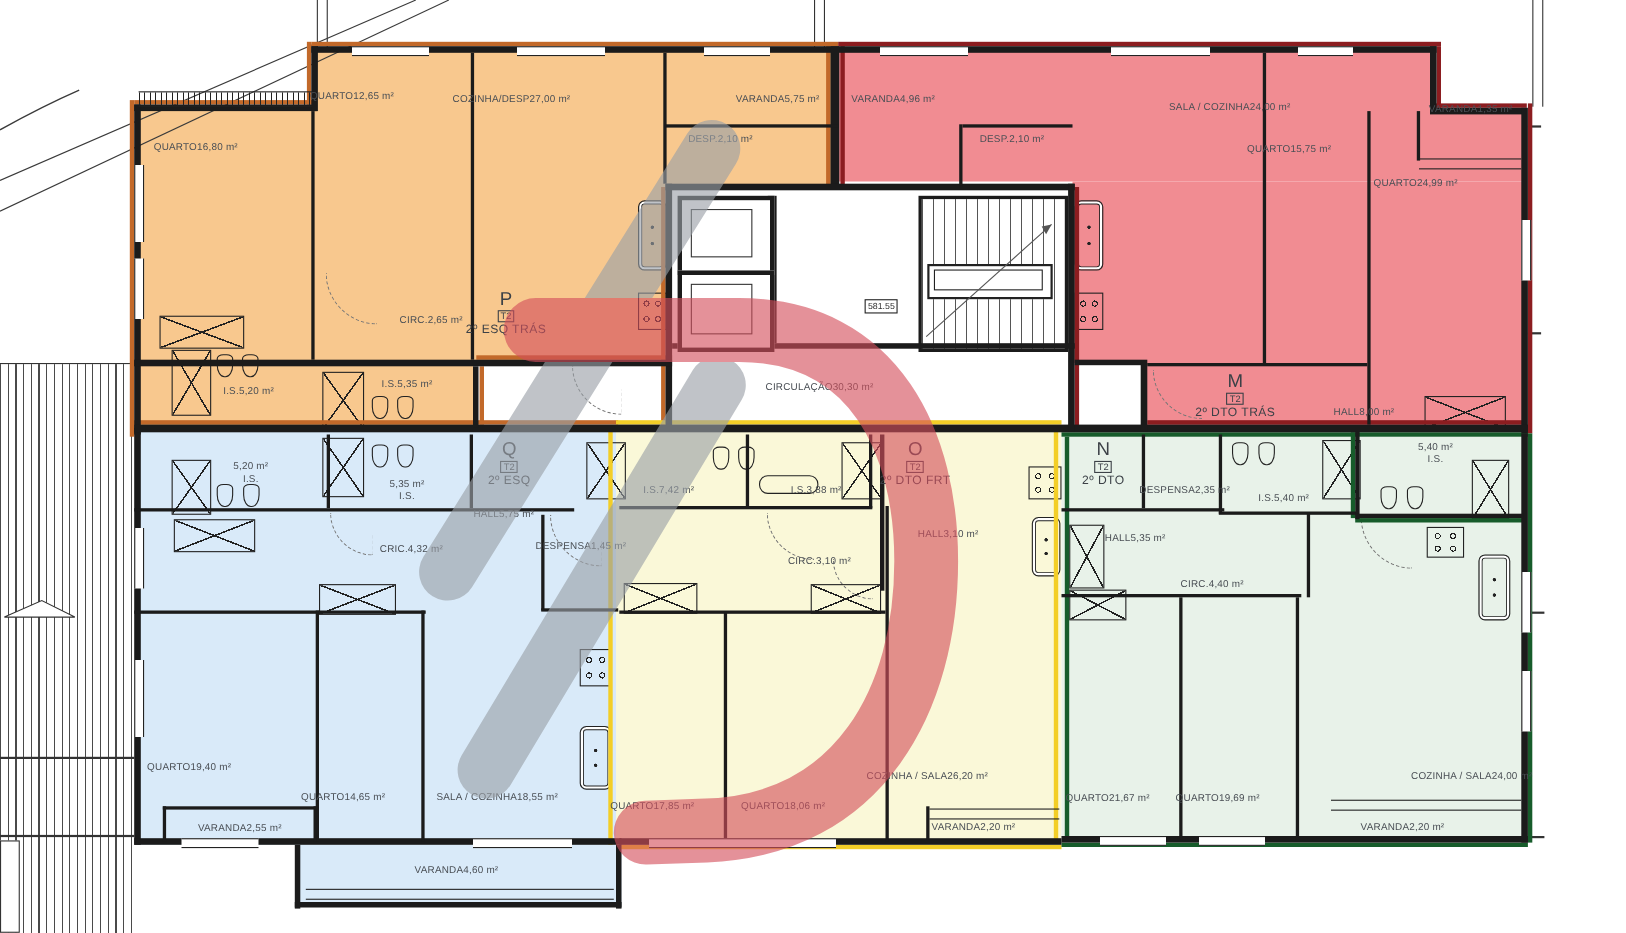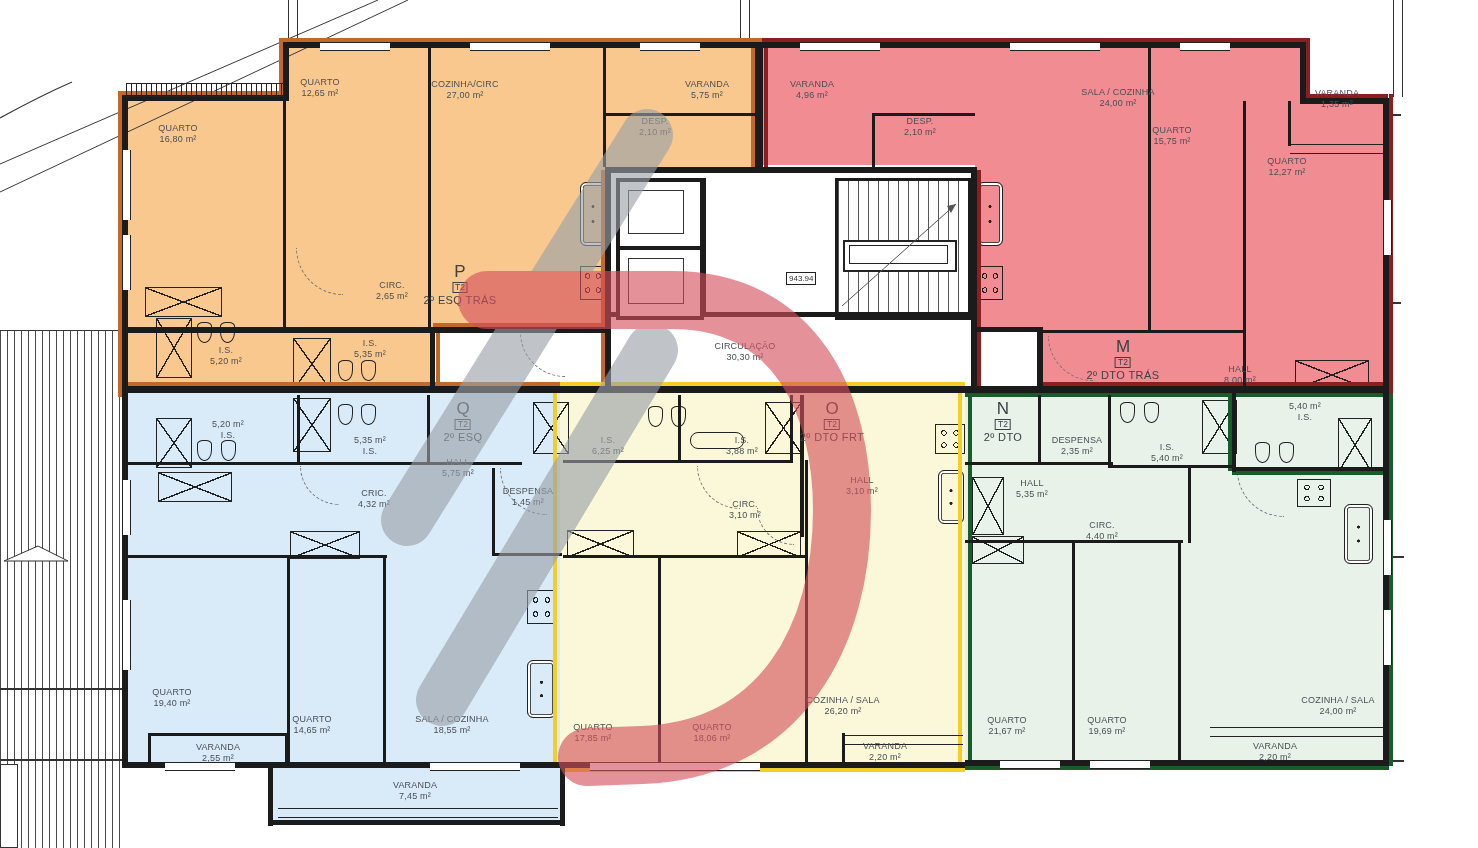--- a/index.html
+++ b/index.html
@@ -30,21 +30,21 @@
   .tub{position:absolute;z-index:12;border:1.2px solid #222;border-radius:8px;}
   .arc{position:absolute;z-index:11;border-left:1px dashed #777;border-bottom:1px dashed #777;border-radius:0 0 0 100%;}
   .elev{position:absolute;z-index:21;border:4px solid #1b1b1b;background:#fff;}
   .elin{position:absolute;z-index:22;border:1px solid #333;}
   .stair{position:absolute;z-index:15;border:3px solid #1b1b1b;
     background:repeating-linear-gradient(90deg,#555 0 1px,transparent 1px 10px);}
   .land{position:absolute;z-index:16;border:2px solid #222;background:#fff;}
   .landi{position:absolute;z-index:17;border:1px solid #222;}
   .vdbl{position:absolute;z-index:5;border-left:1px solid #333;border-right:1px solid #333;}
   .tick{position:absolute;z-index:5;background:#333;}
-  .lab{position:absolute;z-index:30;transform:translate(-50%,-50%);display:flex;flex-direction:column;
+  .lab{position:absolute;z-index:30;transform:translate(-50%,-50%);display:flex;flex-direction:row;
     align-items:center;font-size:9px;line-height:1.25;color:#4a4f55;letter-spacing:.2px;white-space:nowrap;text-align:center;}
   .lab.rev{flex-direction:column-reverse;}
   .tag{position:absolute;z-index:30;transform:translateX(-50%);display:flex;flex-direction:column;
     align-items:center;color:#3c4147;}
   .tag .code{font-size:17px;line-height:1;}
   .tag .t2{border:1px solid #3c4147;font-size:8.5px;line-height:1.1;padding:0 2px;margin:2px 0 1px;}
   .tag .floor{font-size:11px;letter-spacing:.4px;}
   .slabel{position:absolute;z-index:30;border:1px solid #222;font-size:8px;line-height:1.4;padding:0 2px;background:#fff;color:#333;}
   .smallrect{position:absolute;z-index:5;border:1px solid #333;background:#fff;}
   #bg-lines{position:absolute;left:0;top:0;z-index:6;}
@@ -64,21 +64,21 @@
   </svg>
 
   <svg id="stair-svg" width="1478" height="848">
     <line x1="842" y1="306" x2="956" y2="204" stroke="#555" stroke-width="1"></line>
     <path d="M956,204 l-9,2 4,7 z" fill="#555"></path>
   </svg>
 
   <div class="stair" style="left:835px;top:178px;width:130px;height:136px"></div>
   <div class="land" style="left:843px;top:240px;width:110px;height:28px"></div>
   <div class="landi" style="left:849px;top:245px;width:97px;height:17px"></div>
-  <div class="slabel" style="left:786px;top:272px">943.94</div>
+  <div class="slabel" style="left:786px;top:272px">581.55</div>
 
   <div class="ramp" style="left:0;top:330px;width:122px;height:518px"></div>
   <div class="smallrect" style="left:0;top:764px;width:16px;height:82px"></div>
 
   <div class="tag" style="left:460px;top:263px">
     <div class="code">P</div>
     <div class="t2">T2</div>
     <div class="floor">2º ESQ TRÁS</div>
   </div>
   <div class="tag" style="left:1123px;top:338px">
@@ -104,21 +104,21 @@
 
   <div class="lab" style="left:178px;top:134px">
       <span>QUARTO</span>
       <span>16,80 m²</span>
     </div>
   <div class="lab" style="left:320px;top:88px">
       <span>QUARTO</span>
       <span>12,65 m²</span>
     </div>
   <div class="lab" style="left:465px;top:90px">
-      <span>COZINHA/CIRC</span>
+      <span>COZINHA/DESP</span>
       <span>27,00 m²</span>
     </div>
   <div class="lab" style="left:707px;top:90px">
       <span>VARANDA</span>
       <span>5,75 m²</span>
     </div>
   <div class="lab" style="left:655px;top:127px">
       <span>DESP.</span>
       <span>2,10 m²</span>
     </div>
@@ -146,21 +146,21 @@
   <div class="lab" style="left:1118px;top:98px">
       <span>SALA / COZINHA</span>
       <span>24,00 m²</span>
     </div>
   <div class="lab" style="left:1172px;top:136px">
       <span>QUARTO</span>
       <span>15,75 m²</span>
     </div>
   <div class="lab" style="left:1287px;top:167px">
       <span>QUARTO</span>
-      <span>12,27 m²</span>
+      <span>24,99 m²</span>
     </div>
   <div class="lab" style="left:1337px;top:99px">
       <span>VARANDA</span>
       <span>1,35 m²</span>
     </div>
   <div class="lab" style="left:1240px;top:375px">
       <span>HALL</span>
       <span>8,00 m²</span>
     </div>
   <div class="lab rev" style="left:1305px;top:412px">
@@ -199,26 +199,26 @@
   <div class="lab" style="left:452px;top:725px">
       <span>SALA / COZINHA</span>
       <span>18,55 m²</span>
     </div>
   <div class="lab" style="left:218px;top:753px">
       <span>VARANDA</span>
       <span>2,55 m²</span>
     </div>
   <div class="lab" style="left:415px;top:791px">
       <span>VARANDA</span>
-      <span>7,45 m²</span>
+      <span>4,60 m²</span>
     </div>
 
   <div class="lab" style="left:608px;top:446px">
       <span>I.S.</span>
-      <span>6,25 m²</span>
+      <span>7,42 m²</span>
     </div>
   <div class="lab" style="left:742px;top:446px">
       <span>I.S.</span>
       <span>3,88 m²</span>
     </div>
   <div class="lab" style="left:745px;top:510px">
       <span>CIRC.</span>
       <span>3,10 m²</span>
     </div>
   <div class="lab" style="left:862px;top:486px">

